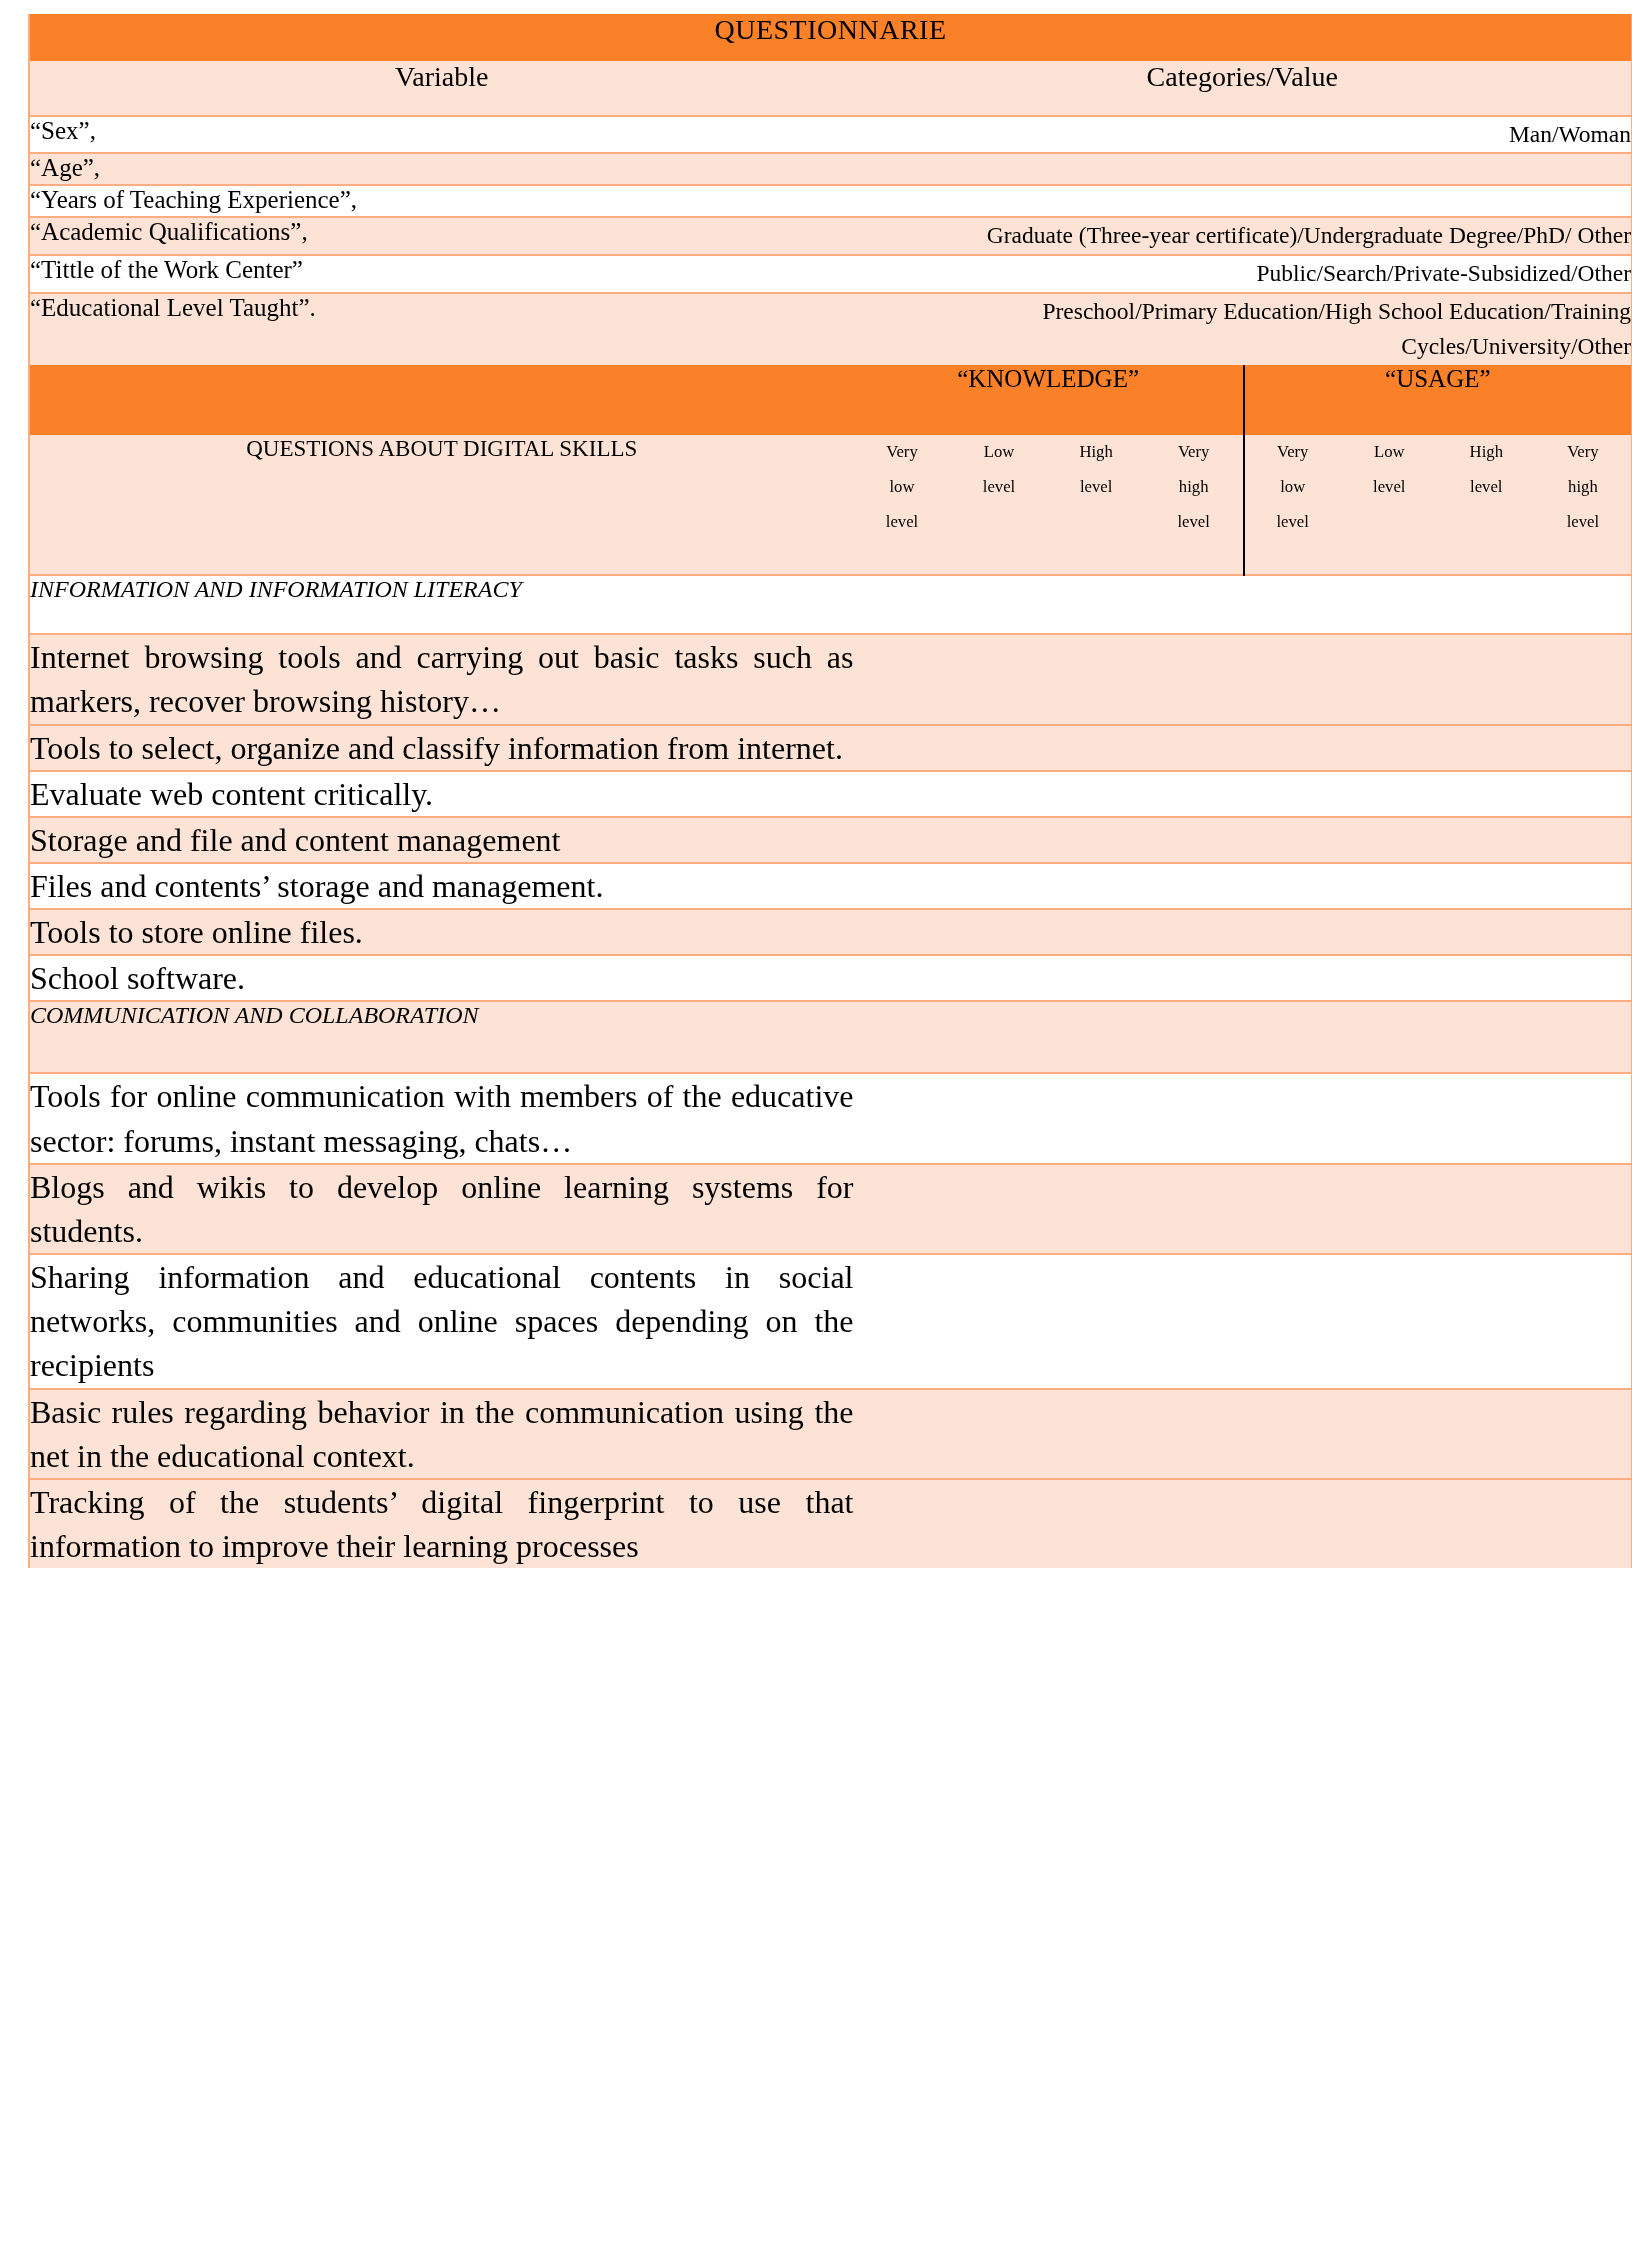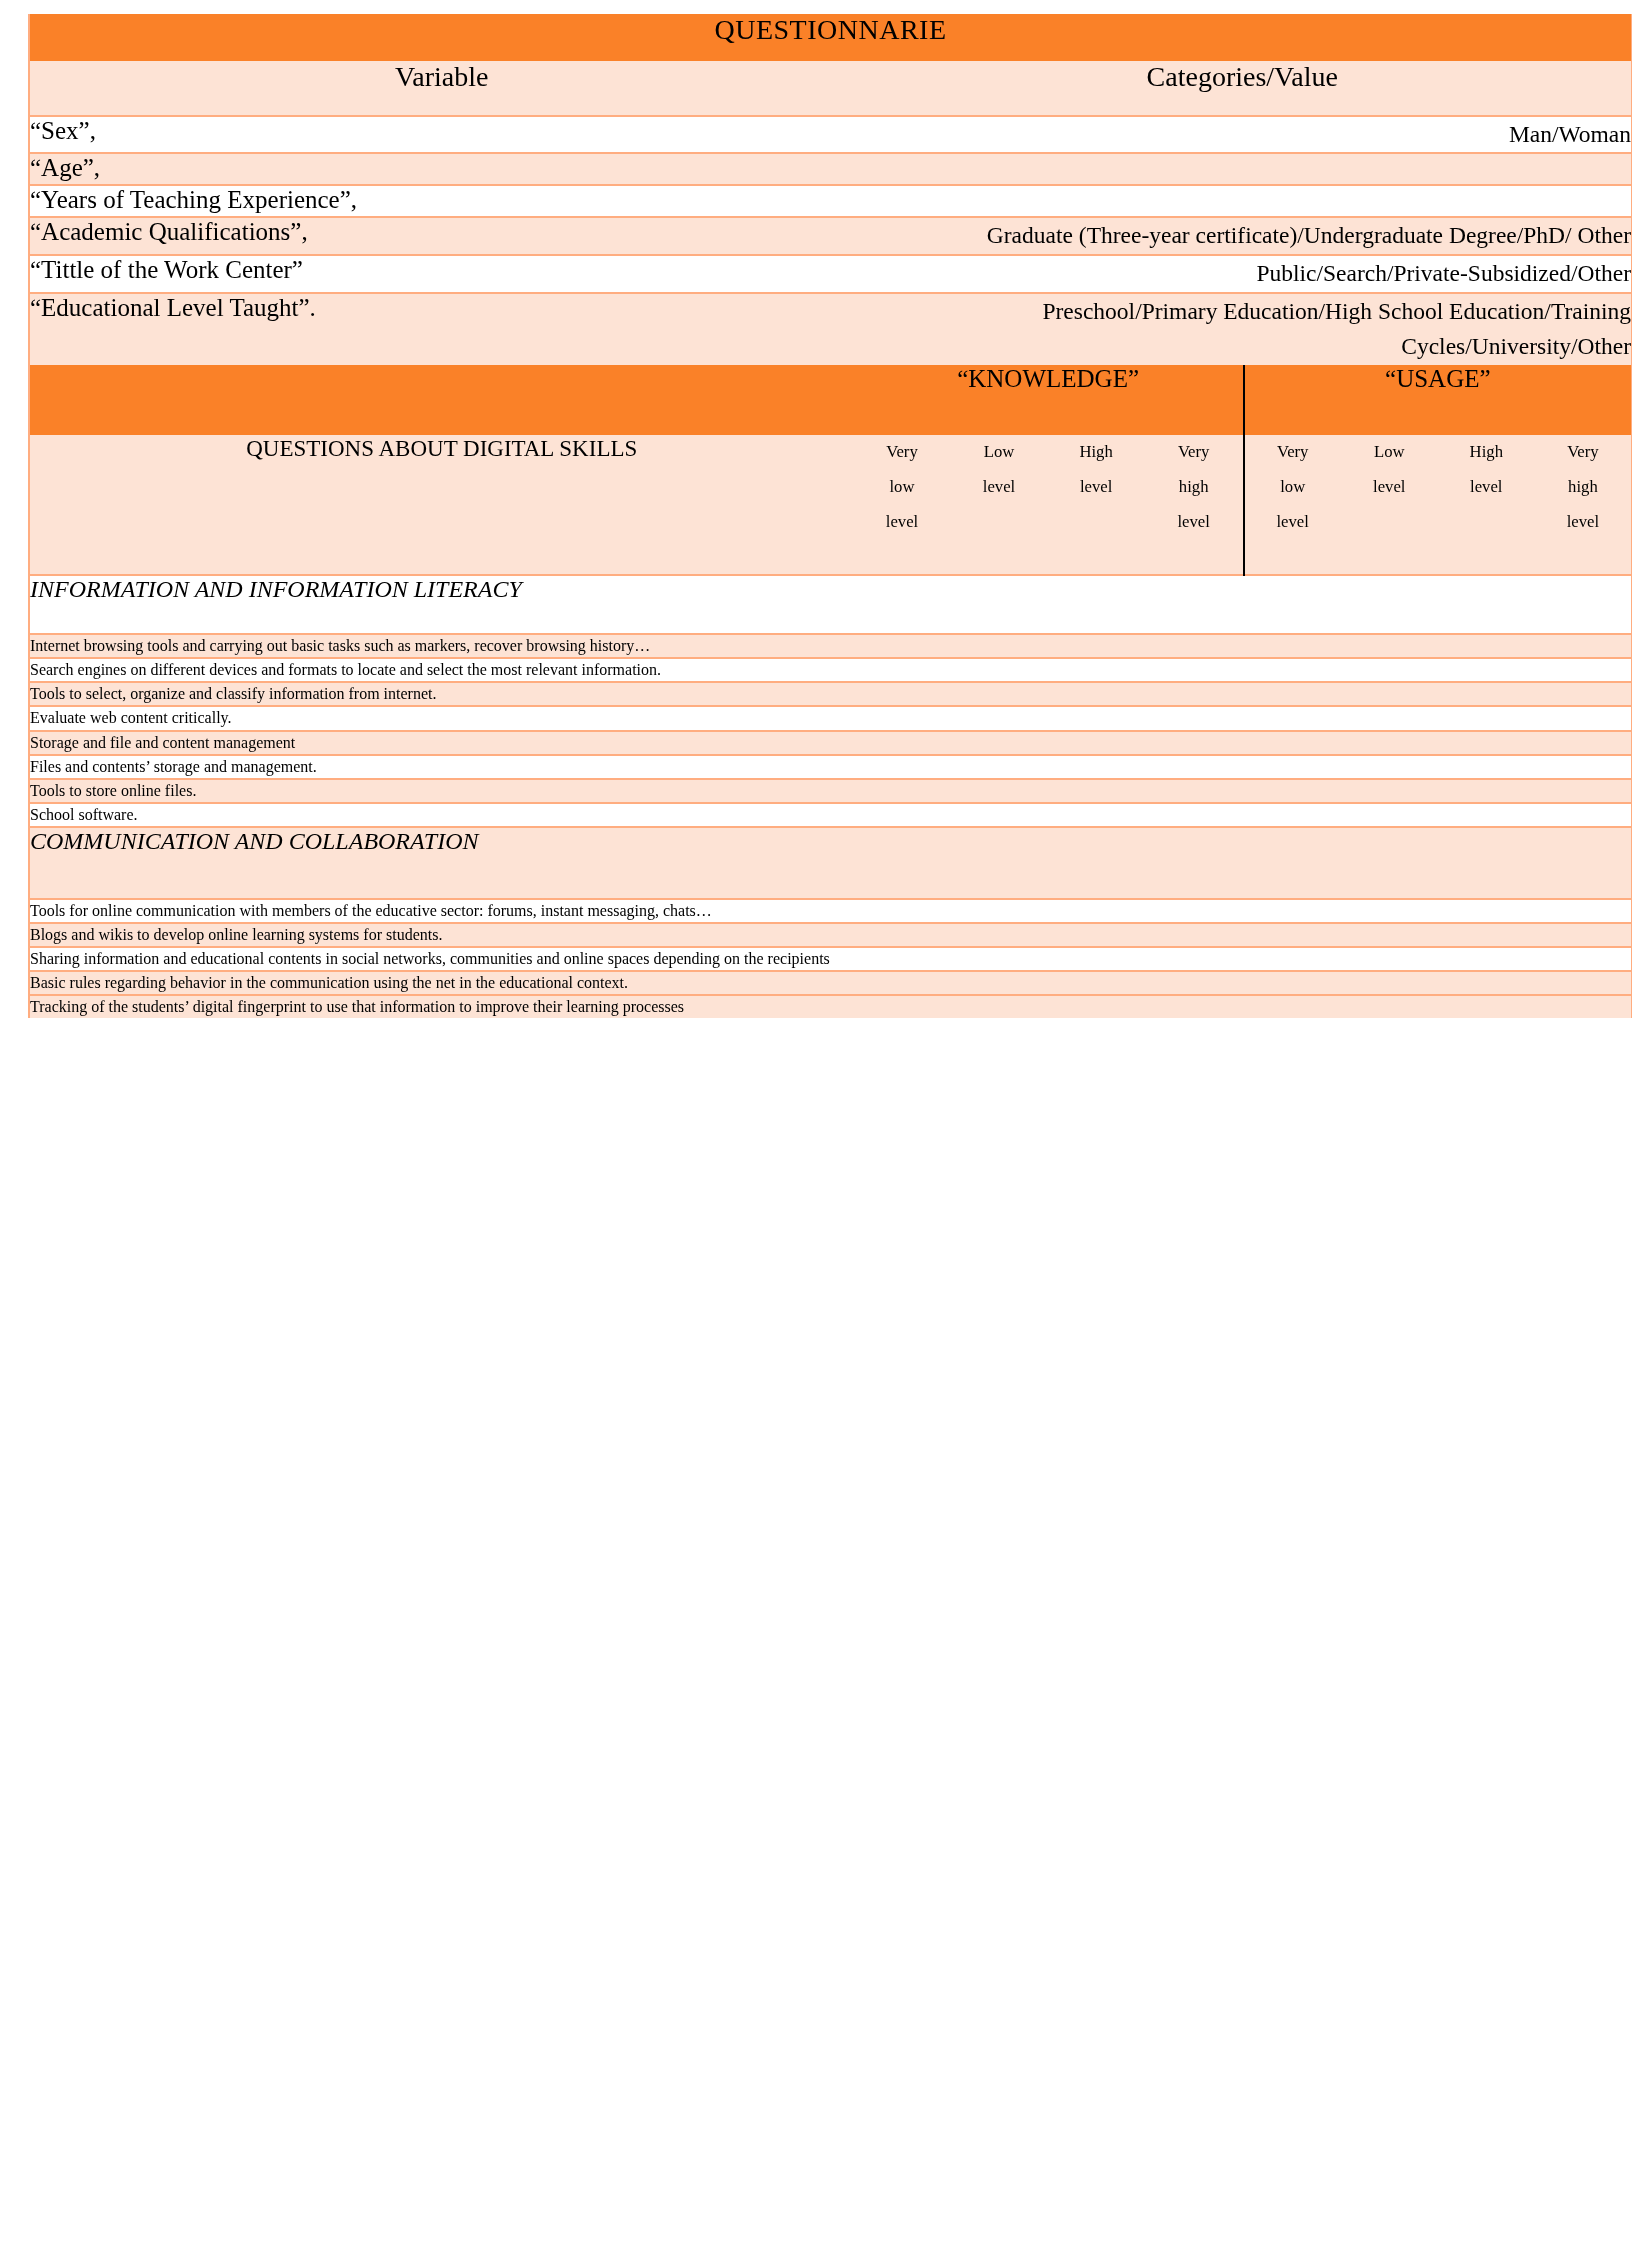--- a/index.html
+++ b/index.html
@@ -135,21 +135,21 @@
     font-size: 24px;
     font-style: italic;
     font-weight: bold;
     padding: 15.4px 0 15.4px 19px;
     color: #000;
     height: 59px;
   }
 
   
   .q-cell {
-    font-size: 16px;
+    font-size: 32px;
     padding: 12.7px 27px 11.8px 19px;
     text-align: justify;
     text-justify: inter-word;
     color: #000;
     line-height: 1.38;
   }
   .q-cell.pad-extra {
     padding-bottom: 43px;
   }
 
@@ -282,31 +282,20 @@
         <td class="tint"></td>
         <td class="tint"></td>
         <td class="tint"></td>
         <td class="tint"></td>
         <td class="tint"></td>
         <td class="tint"></td>
         <td class="tint"></td>
         <td class="tint"></td>
       </tr>
 
-      <tr class="rule-bot">
-        <td class="plain q-cell">Search engines on different devices and formats to locate and select the most relevant information.</td>
-        <td class="plain"></td>
-        <td class="plain"></td>
-        <td class="plain"></td>
-        <td class="plain"></td>
-        <td class="plain"></td>
-        <td class="plain"></td>
-        <td class="plain"></td>
-        <td class="plain"></td>
-      </tr>
 
       <tr class="rule-bot">
         <td class="tint q-cell">Tools to select, organize and classify information from internet.</td>
         <td class="tint"></td>
         <td class="tint"></td>
         <td class="tint"></td>
         <td class="tint"></td>
         <td class="tint"></td>
         <td class="tint"></td>
         <td class="tint"></td>

